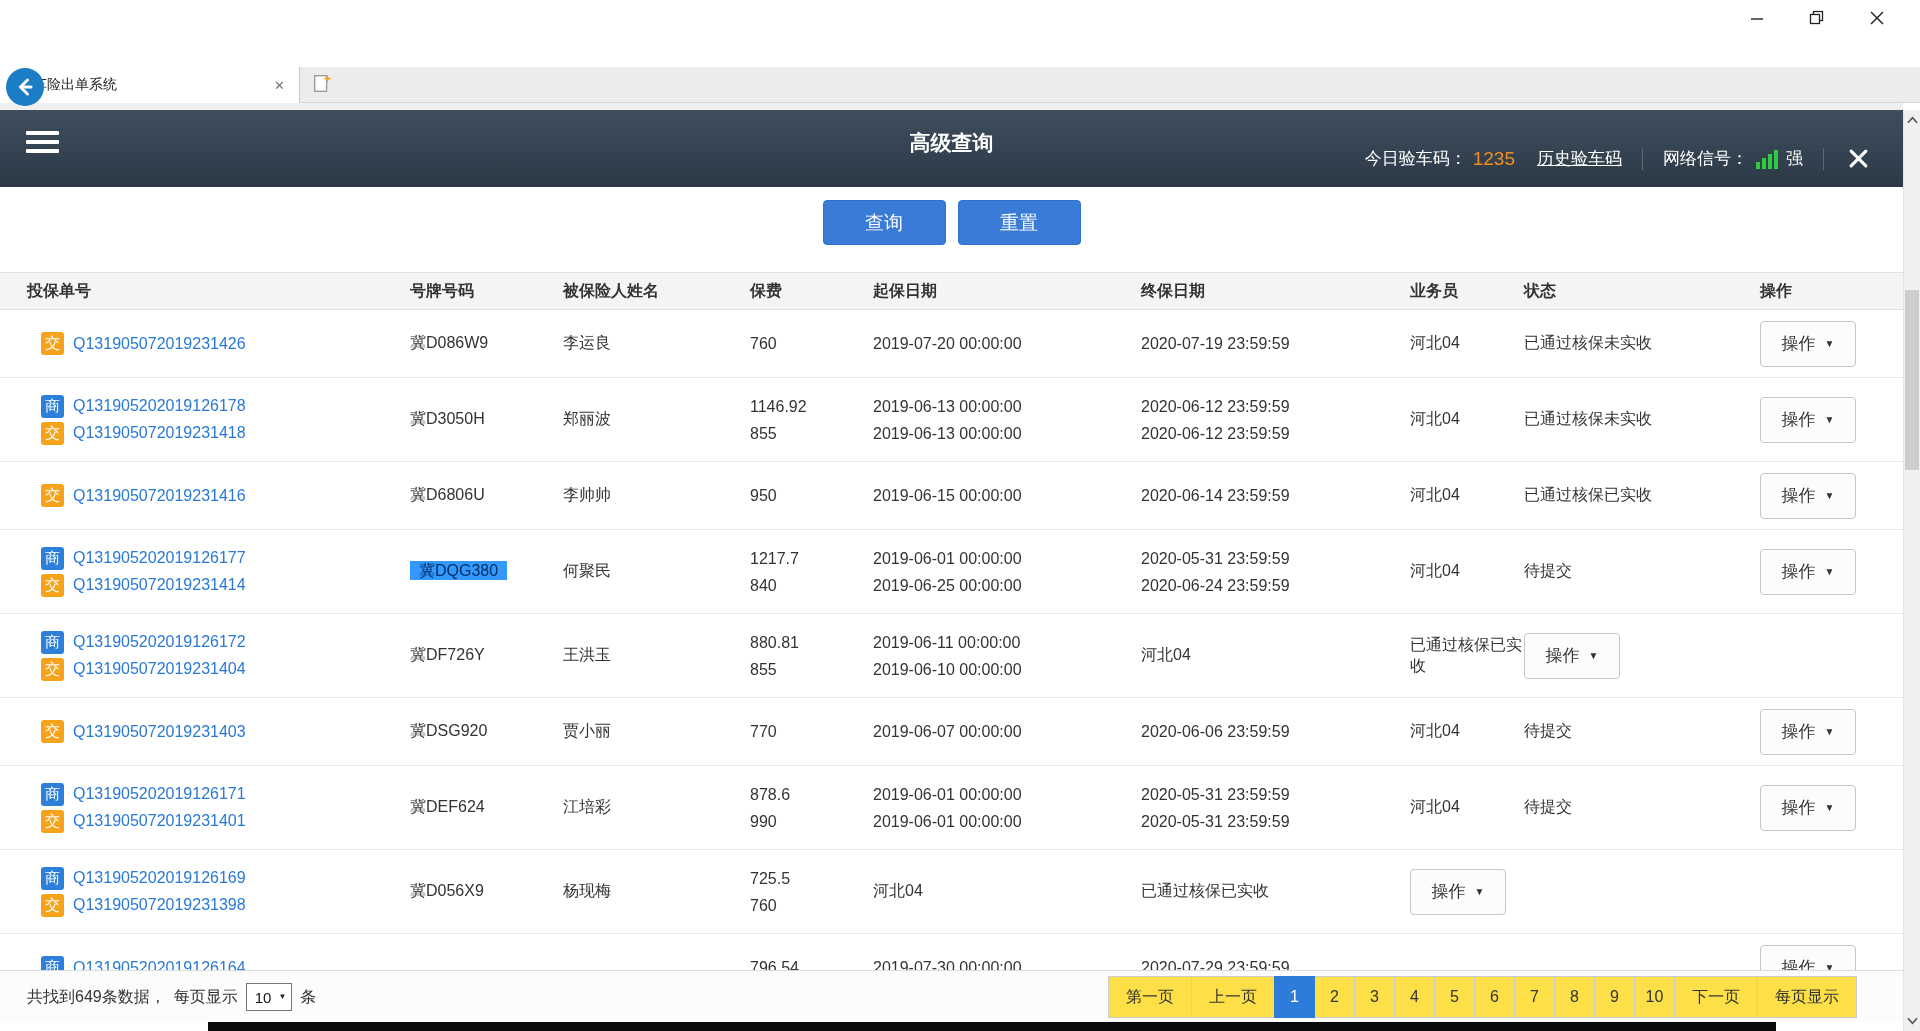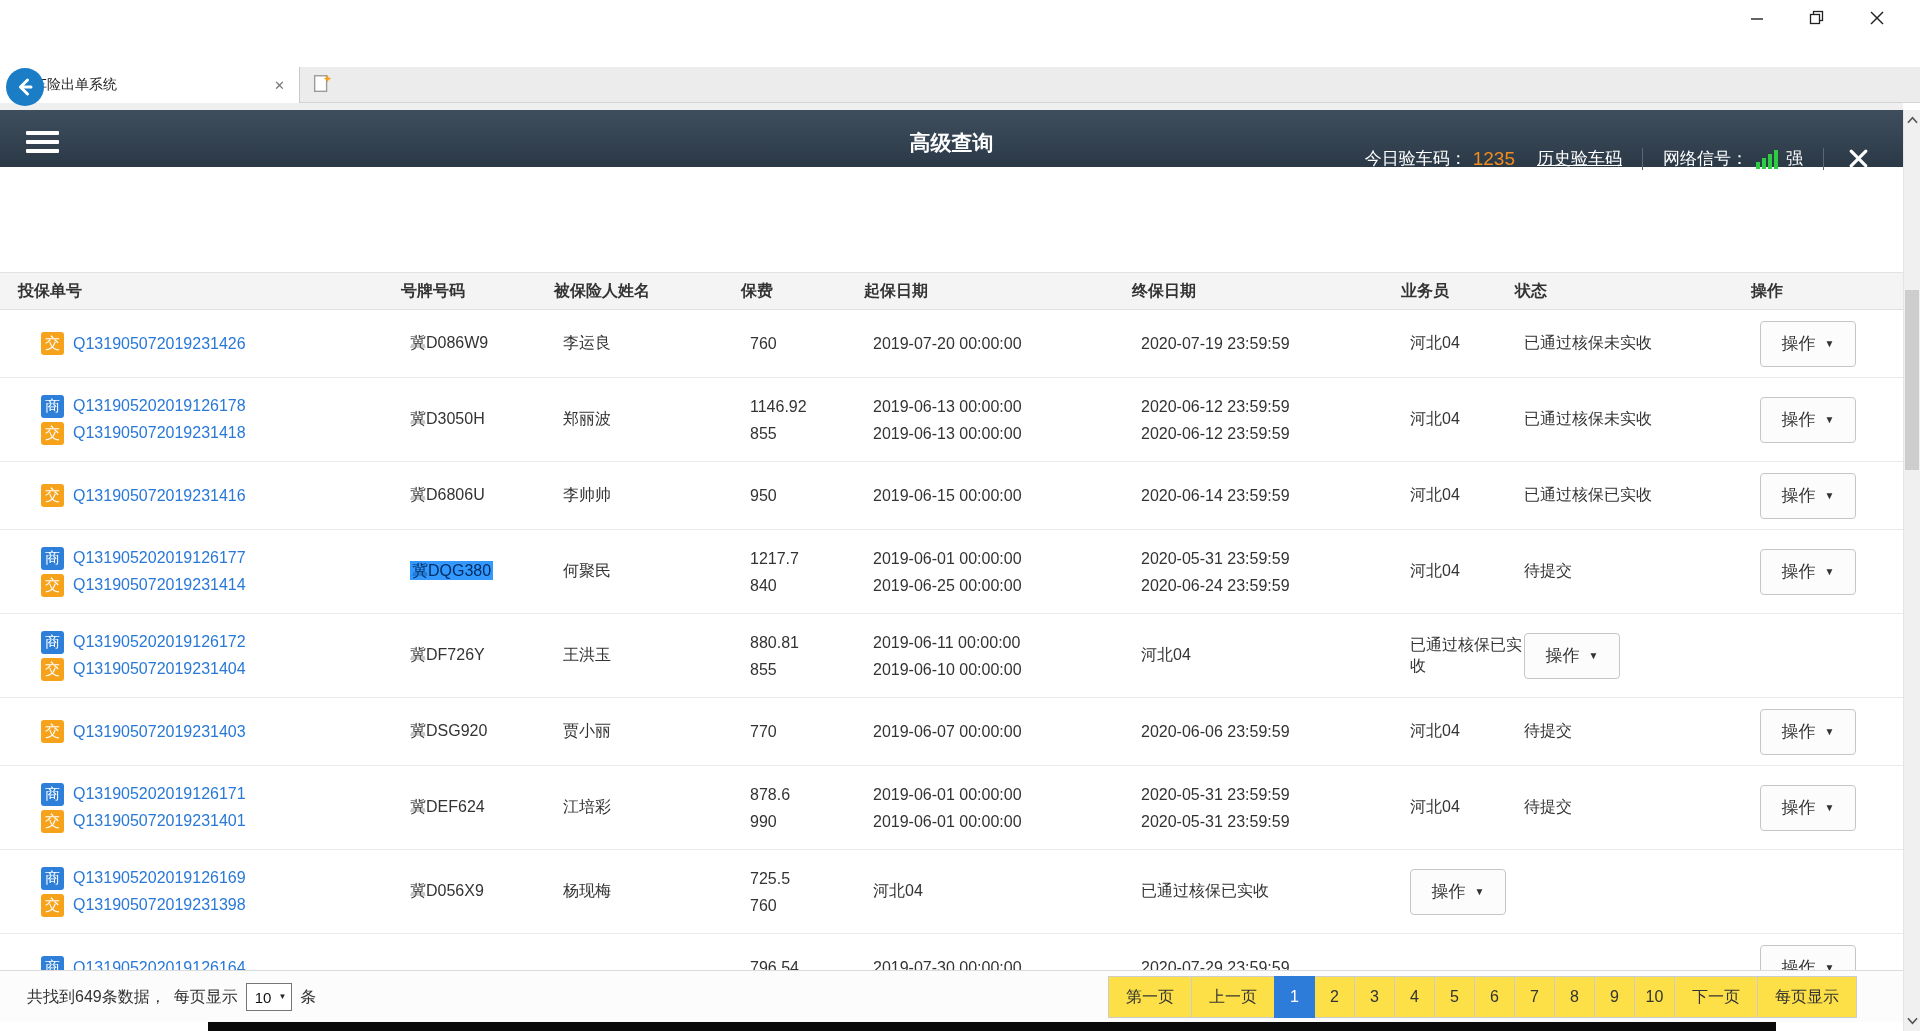--- a/index.html
+++ b/index.html
@@ -30,21 +30,21 @@
 
   .tabrow{position:absolute;left:0;top:67px;width:1920px;height:36px;background:#ececec;border-bottom:1px solid #d5d5d5;box-sizing:border-box;}
   .tab{position:absolute;left:0;top:0;width:300px;height:36px;background:#fff;border-right:1px solid #c9c9c9;
     display:flex;align-items:center;padding:0 10px;box-sizing:border-box;cursor:pointer;}
   .tab-title{font-size:14px;color:#222;margin-left:7px;flex:1;}
   .tab-close{font-size:13px;color:#777;background:none;border:none;cursor:pointer;padding:0 4px;}
   .newtab-btn{position:absolute;left:308px;top:6px;width:28px;height:24px;background:none;border:none;cursor:pointer;padding:0;}
 
   
   .page-gap{position:absolute;left:0;top:103px;width:1903px;height:7px;background:#efefef;}
-  .app-header{position:absolute;left:0;top:110px;width:1903px;height:57px;
+  .app-header{position:absolute;left:0;top:110px;width:1903px;height:77px;
     background:linear-gradient(180deg,#3f4e5d 0%,#2b3947 100%);}
   .hamburger{position:absolute;left:26px;top:16px;width:34px;height:32px;background:none;border:none;cursor:pointer;padding:0;}
   .hamburger span{display:block;width:33px;height:4px;background:#fff;border-radius:1px;margin:5px 0;}
   .app-title{position:absolute;left:0;top:0;width:100%;height:65px;line-height:65px;text-align:center;
     color:#fff;font-size:21px;font-weight:bold;}
   .header-right{position:absolute;right:34px;top:16px;height:65px;display:flex;align-items:center;color:#fff;font-size:17px;}
   .today-value{color:#f18d1e;font-weight:normal;font-size:19px;margin:0 6px;}
   .history-link{color:#fff;text-decoration:underline;margin-left:16px;font-size:17px;cursor:pointer;}
   .hsep{width:1px;height:22px;background:#5a6774;margin:0 20px;}
   .signal{display:flex;align-items:flex-end;gap:2px;margin:0 8px;height:20px;}
@@ -52,34 +52,34 @@
   .header-close{background:none;border:none;cursor:pointer;margin-left:4px;padding:0;display:flex;align-items:center;}
 
   .actions{position:absolute;left:0;top:200px;width:1903px;display:flex;justify-content:center;gap:12px;}
   .btn-blue{width:123px;height:45px;background:#3a7bd8;border:1px solid #316fc8;border-radius:4px;
     color:#fff;font-size:19px;cursor:pointer;font-family:inherit;}
 
   
   .thead{position:absolute;left:0;top:272px;width:1903px;height:38px;background:#f4f4f4;
     border-top:1px solid #e2e2e2;border-bottom:1px solid #e0e0e0;box-sizing:border-box;
     display:grid;grid-template-columns:383px 153px 187px 123px 268px 269px 114px 236px auto;
-    padding-left:18px;align-items:center;font-size:16px;font-weight:bold;color:#333;}
+    padding-left:27px;align-items:center;font-size:16px;font-weight:bold;color:#333;}
   .tbody{position:absolute;left:0;top:310px;width:1903px;height:660px;overflow:hidden;}
   .trow{display:grid;grid-template-columns:369px 153px 187px 123px 268px 269px 114px 236px auto;
     padding-left:41px;align-items:center;border-bottom:1px solid #e9e9e9;font-size:16px;color:#333;box-sizing:border-box;}
   .trow.single{min-height:68px;}
   .trow.double{min-height:84px;}
   .pline{display:flex;align-items:center;height:27px;}
   .badge{width:23px;height:23px;border-radius:3px;color:#fff;font-size:15px;display:flex;
     align-items:center;justify-content:center;margin-right:9px;flex:none;}
   .badge-jiao{background:#f7a21b;}
   .badge-shang{background:#2d7fd9;}
   .plink{color:#2878d8;text-decoration:none;font-size:16px;cursor:pointer;}
   .mline{line-height:27px;}
-  .plate-sel{background:#3399ff;color:#002d62;padding:1px 2px;}
+  .plate-sel{background:#3399ff;color:#002d62;padding:1px 9px;}
   .op-btn{width:96px;height:46px;background:#fcfcfc;border:1px solid #c6c6c6;border-radius:4px;
     font-size:17px;color:#333;cursor:pointer;display:flex;align-items:center;justify-content:center;gap:9px;font-family:inherit;}
   .op-caret{font-size:10px;color:#333;line-height:1;}
 
   
   .footer{position:absolute;left:0;top:970px;width:1903px;height:52px;background:#fcfcfc;
     border-top:1px solid #dcdcdc;box-sizing:border-box;}
   .summary{position:absolute;left:27px;top:0;height:52px;display:flex;align-items:center;gap:8px;font-size:16px;color:#333;}
   .per-select{height:26px;border:1px solid #767676;background:#fff;display:flex;align-items:center;
     padding:0 5px 0 8px;gap:7px;font-size:15px;color:#111;cursor:pointer;}
@@ -262,20 +262,24 @@
       <span class="hsep"></span>
       <button class="header-close">
         <svg width="21" height="21" viewBox="0 0 20 20">
             <line x1="3" y1="3" x2="17" y2="17" stroke="#fff" stroke-width="3" stroke-linecap="round"></line>
             <line x1="17" y1="3" x2="3" y2="17" stroke="#fff" stroke-width="3" stroke-linecap="round"></line>
           </svg>
       </button>
     </div>
   </div>
 
+  <div class="actions">
+    <button class="btn-blue">查询</button>
+    <button class="btn-blue">重置</button>
+  </div>
 
   <div class="thead">
     <div>投保单号</div>
     <div>号牌号码</div>
     <div>被保险人姓名</div>
     <div>保费</div>
     <div>起保日期</div>
     <div>终保日期</div>
     <div>业务员</div>
     <div>状态</div>

